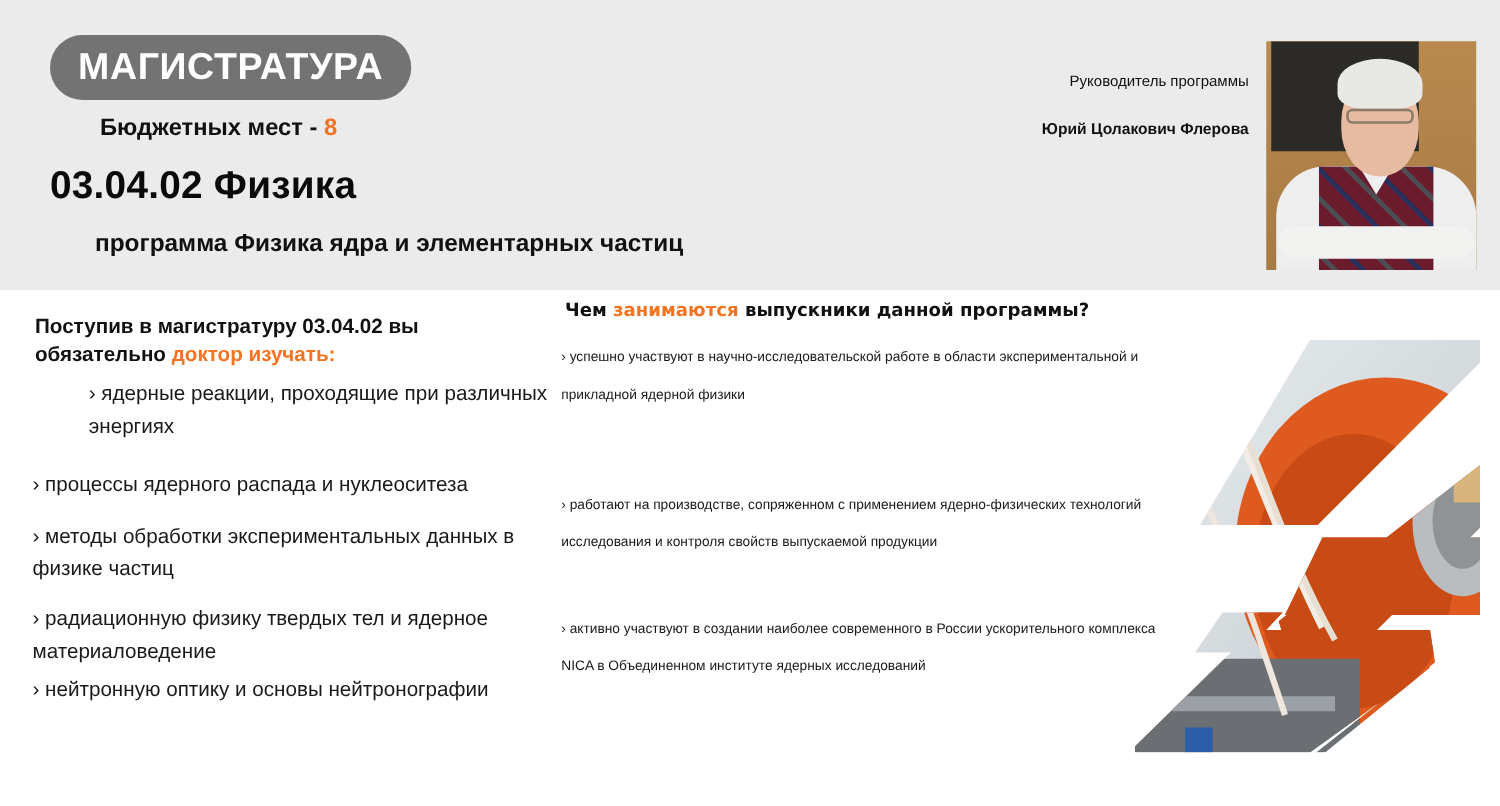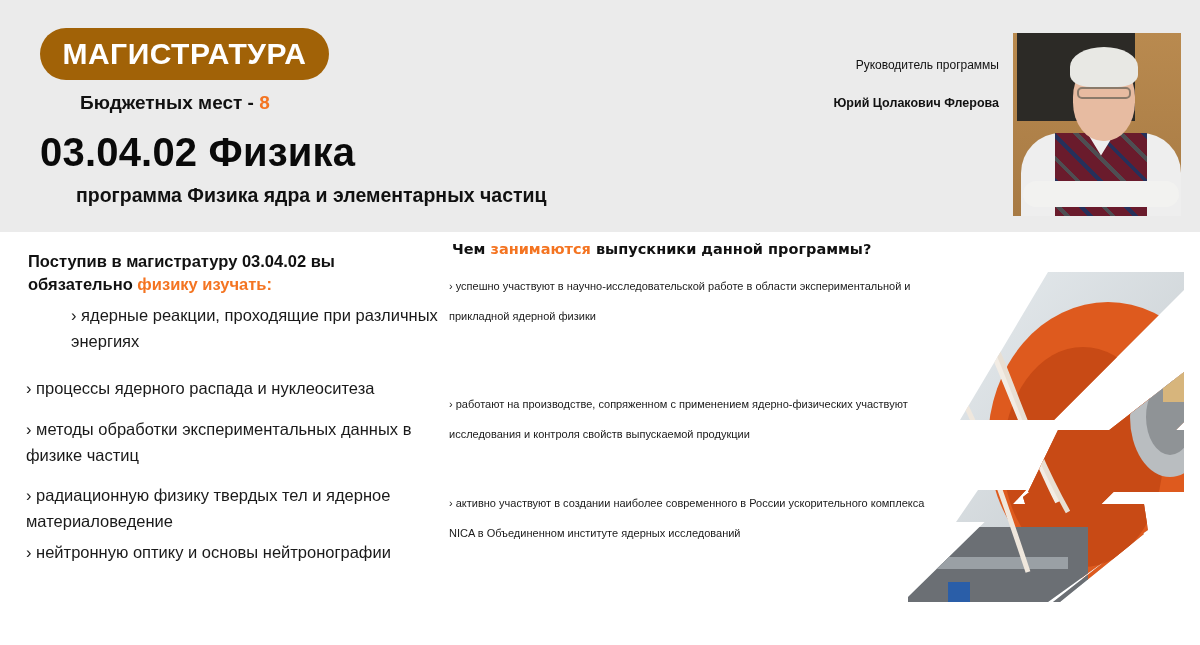--- a/index.html
+++ b/index.html
@@ -2,29 +2,29 @@
 <html><head>
 <meta charset="utf-8">
 <style>
   * { box-sizing: border-box; margin: 0; padding: 0; }
   html, body { width: 1200px; height: 645px; overflow: hidden; background: #ffffff; }
   body { font-family: "DejaVu Sans", "Liberation Sans", sans-serif; color: #111; position: relative; }
 
   .header-band { position: absolute; left: 0; top: 0; width: 1200px; height: 232px; background: #ebebeb; }
 
   .pill { position: absolute; left: 40px; top: 28px; width: 289px; height: 52px; border-radius: 26px;
-          background: #a16207; color: #fff; font-family: "Liberation Sans", sans-serif; font-weight: bold;
+          background: #737373; color: #fff; font-family: "Liberation Sans", sans-serif; font-weight: bold;
           font-size: 30px; letter-spacing: 0.5px; display: flex; align-items: center; justify-content: center; }
 
   .budget { position: absolute; left: 80px; top: 92px; font-family: "Liberation Sans", sans-serif; font-weight: bold;
             font-size: 19px; color: #111; }
   .budget .num { color: #f47421; }
 
   .code-title { position: absolute; left: 40px; top: 130px; font-family: "Liberation Sans", sans-serif; font-weight: bold;
-                font-size: 40px; color: #0a0a0a; letter-spacing: 0.2px; }
+                font-size: 31px; color: #0a0a0a; letter-spacing: 0.2px; }
   .subtitle { position: absolute; left: 40px; top: 184px; font-family: "Liberation Sans", sans-serif; font-weight: bold;
               font-size: 19.5px; color: #111; margin-left: 36px; }
 
   .head-block { position: absolute; right: 201px; top: 58px; text-align: right; font-family: "Liberation Sans", sans-serif; }
   .head-label { font-weight: normal; font-size: 12px; color: #111; }
   .head-name { font-weight: bold; font-size: 12.5px; color: #111; margin-top: 24px; }
   .head-desc { font-size: 10px; color: #333; line-height: 18px; margin-top: 10px; }
 
   .photo { position: absolute; left: 1013px; top: 33px; width: 168px; height: 183px; overflow: hidden;
            background: linear-gradient(180deg, #b98a4f 0%, #a77a44 100%); }
@@ -80,35 +80,35 @@
   <div class="board"></div>
   <div class="shirt"></div>
   <div class="vest"></div>
   <div class="arms"></div>
   <div class="face"></div>
   <div class="hair"></div>
   <div class="glasses"></div>
 </div>
 
 <div class="study-title">
-  <span>Поступив в магистратуру 03.04.02 вы обязательно </span><span class="accent">физику изучать:</span>
+  <span>Поступив в магистратуру 03.04.02 вы обязательно </span><span class="accent">доктор изучать:</span>
 </div>
 
 <div class="study-item" style="top:302px;margin-left:45px;">› ядерные реакции, проходящие при различных энергиях</div>
 <div class="study-item" style="top:375px;">› процессы ядерного распада и нуклеоситеза</div>
 <div class="study-item" style="top:416px;">› методы обработки экспериментальных данных в физике частиц</div>
 <div class="study-item" style="top:482px;">› радиационную физику твердых тел и ядерное материаловедение</div>
 <div class="study-item" style="top:539px;">› нейтронную оптику и основы нейтронографии</div>
 
 <div class="grad-title">
   <span>Чем </span><span class="accent">занимаются</span><span> выпускники данной программы?</span>
 </div>
 
 <div class="grad-item" style="top:272px; width:500px;">› успешно участвуют в научно-исследовательской работе в области экспериментальной и прикладной ядерной физики</div>
-<div class="grad-item" style="top:390px; width:500px;">› работают на производстве, сопряженном с применением ядерно-физических участвуют исследования и контроля свойств выпускаемой продукции</div>
+<div class="grad-item" style="top:390px; width:500px;">› работают на производстве, сопряженном с применением ядерно-физических технологий исследования и контроля свойств выпускаемой продукции</div>
 <div class="grad-item" style="top:489px; width:500px;">› активно участвуют в создании наиболее современного в России ускорительного комплекса NICA в Объединенном институте ядерных исследований</div>
 
 <svg class="machine" viewBox="0 0 292 330">
   <defs>
     <clipPath id="stripes">
       <polygon points="140,0 276,0 276,18 146,148 52,148"></polygon>
       <polygon points="150,158 276,158 276,220 120,220"></polygon>
       <polygon points="70,218 118,218 88,250 48,250"></polygon>
       <polygon points="115,225 276,100 276,150 135,290"></polygon>
       <polygon points="240,258 236,258 140,330 0,330 0,325 95,232 236,232"></polygon>

